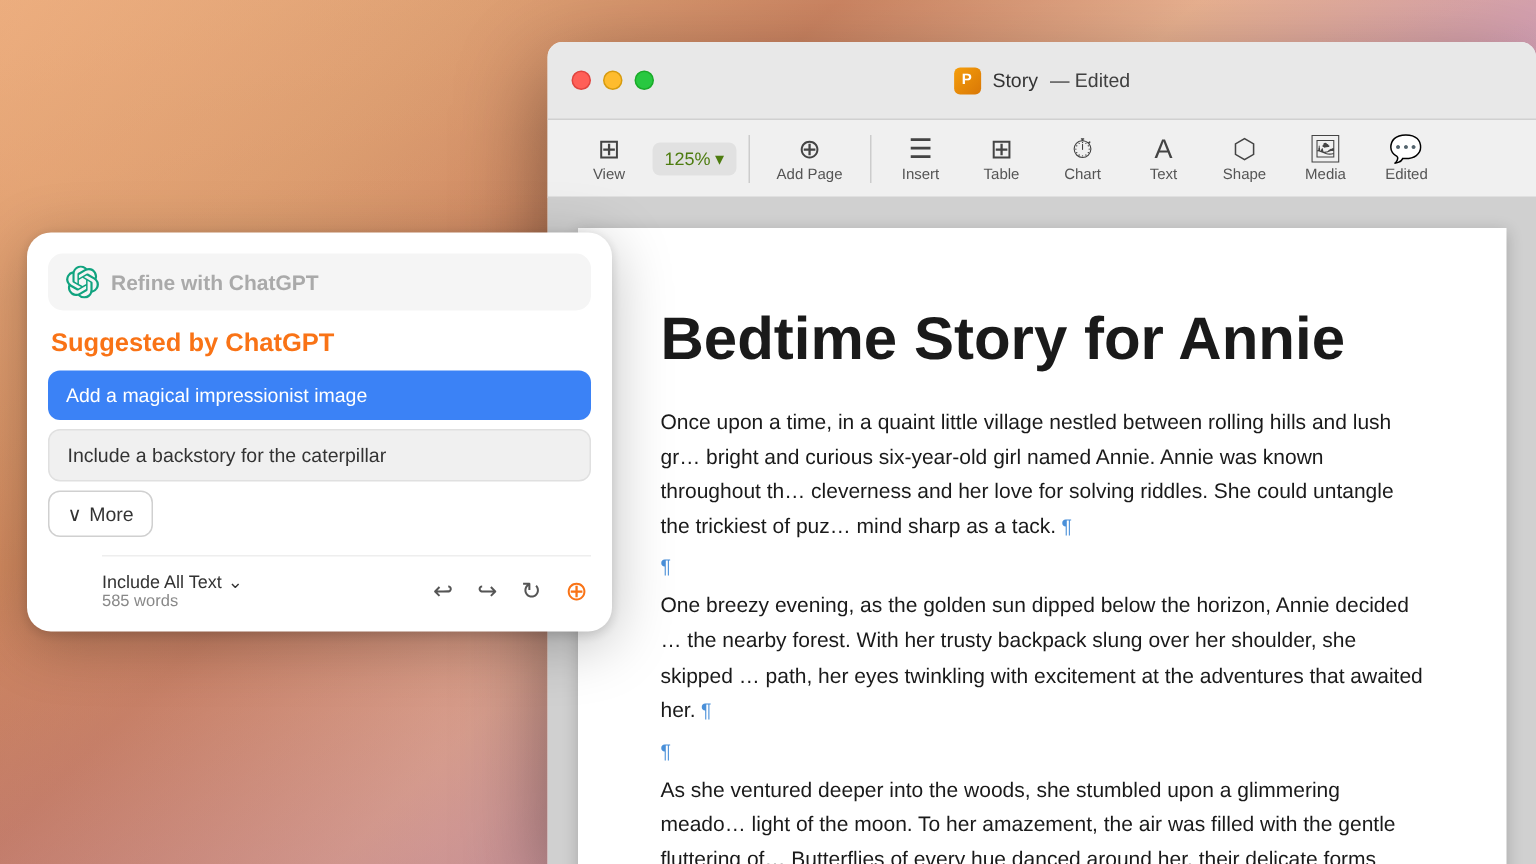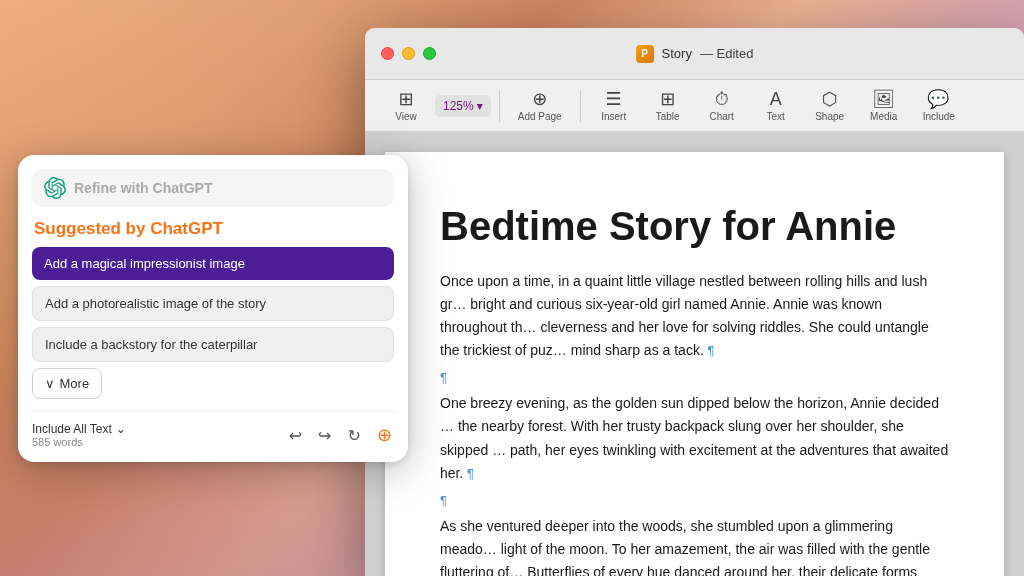--- a/index.html
+++ b/index.html
@@ -155,21 +155,21 @@
 
     .zoom-btn {
       display: flex;
       align-items: flex-end;
       gap: 3px;
       padding: 4px 8px;
       background: rgba(0,0,0,0.06);
       border-radius: 5px;
       cursor: pointer;
       font-size: 12px;
-      color: #701a75;
+      color: #4d7c0f;
     }
 
     
     .doc-area {
       flex: 1;
       background: #d0d0d0;
       overflow-y: auto;
       display: flex;
       justify-content: center;
       padding: 20px;
@@ -261,21 +261,21 @@
       border: none;
       border-radius: 8px;
       padding: 9px 12px;
       font-size: 13px;
       cursor: pointer;
       margin-bottom: 6px;
       font-family: inherit;
     }
 
     .suggestion-btn.active {
-      background: #4c1d95;
+      background: #3b82f6;
       color: white;
     }
 
     .suggestion-btn.inactive {
       background: #f0f0f0;
       color: #333;
       border: 1px solid #e0e0e0;
     }
 
     .more-btn {
@@ -292,20 +292,21 @@
       font-family: inherit;
       margin-bottom: 12px;
     }
 
     .panel-footer {
       display: flex;
       align-items: center;
       justify-content: space-between;
       padding-top: 10px;
       border-top: 1px solid #eee;
+      margin-left: 36px;
     }
 
     .include-text-btn {
       display: flex;
       align-items: center;
       gap: 4px;
       font-size: 12px;
       color: #333;
       cursor: pointer;
       border: none;
@@ -412,21 +413,21 @@
       <span class="toolbar-label">Shape</span>
     </div>
 
     <div class="toolbar-item">
       <span class="toolbar-icon">🖼</span>
       <span class="toolbar-label">Media</span>
     </div>
 
     <div class="toolbar-item">
       <span class="toolbar-icon">💬</span>
-      <span class="toolbar-label">Include</span>
+      <span class="toolbar-label">Edited</span>
     </div>
 
   </div>
 
   <div class="doc-area">
     <div class="doc-page">
 
       <h1 class="doc-title">Bedtime Story for Annie</h1>
 
       <p class="doc-para">
@@ -455,21 +456,20 @@
   <div class="chatgpt-input-row">
     <svg class="chatgpt-logo" viewBox="0 0 24 24" fill="none" xmlns="http://www.w3.org/2000/svg">
       <path d="M22.2819 9.8211a5.9847 5.9847 0 0 0-.5157-4.9108 6.0462 6.0462 0 0 0-6.5098-2.9A6.0651 6.0651 0 0 0 4.9807 4.1818a5.9847 5.9847 0 0 0-3.9977 2.9 6.0462 6.0462 0 0 0 .7427 7.0966 5.98 5.98 0 0 0 .511 4.9107 6.051 6.051 0 0 0 6.5146 2.9001A5.9847 5.9847 0 0 0 13.2599 24a6.0557 6.0557 0 0 0 5.7718-4.2058 5.9894 5.9894 0 0 0 3.9977-2.9001 6.0557 6.0557 0 0 0-.7475-7.0729zm-9.022 12.6081a4.4755 4.4755 0 0 1-2.8764-1.0408l.1419-.0804 4.7783-2.7582a.7948.7948 0 0 0 .3927-.6813v-6.7369l2.02 1.1686a.071.071 0 0 1 .038.052v5.5826a4.504 4.504 0 0 1-4.4945 4.4944zm-9.6607-4.1254a4.4708 4.4708 0 0 1-.5346-3.0137l.142.0852 4.783 2.7582a.7712.7712 0 0 0 .7806 0l5.8428-3.3685v2.3324a.0804.0804 0 0 1-.0332.0615L9.74 19.9502a4.4992 4.4992 0 0 1-6.1408-1.6464zM2.3408 7.8956a4.485 4.485 0 0 1 2.3655-1.9728V11.6a.7664.7664 0 0 0 .3879.6765l5.8144 3.3543-2.0201 1.1685a.0757.0757 0 0 1-.071 0l-4.8303-2.7865A4.504 4.504 0 0 1 2.3408 7.872zm16.5963 3.8558L13.1038 8.364 15.1192 7.2a.0757.0757 0 0 1 .071 0l4.8303 2.7913a4.4944 4.4944 0 0 1-.6765 8.1042v-5.6772a.79.79 0 0 0-.407-.667zm2.0107-3.0231l-.142-.0852-4.7735-2.7818a.7759.7759 0 0 0-.7854 0L9.409 9.2297V6.8974a.0662.0662 0 0 1 .0284-.0615l4.8303-2.7866a4.4992 4.4992 0 0 1 6.6802 4.66zM8.3065 12.863l-2.02-1.1638a.0804.0804 0 0 1-.038-.0567V6.0742a4.4992 4.4992 0 0 1 7.3757-3.4537l-.142.0805L8.704 5.459a.7948.7948 0 0 0-.3927.6813zm1.0976-2.3654l2.602-1.4998 2.6069 1.4998v2.9994l-2.5974 1.4997-2.6067-1.4997Z" fill="#10a37f"></path>
     </svg>
     <span class="chatgpt-input-text">Refine with ChatGPT</span>
   </div>
 
   <div class="suggested-label">Suggested by ChatGPT</div>
 
   <button class="suggestion-btn active cursor-hand">Add a magical impressionist image</button>
-  <button class="suggestion-btn inactive">Add a photorealistic image of the story</button>
   <button class="suggestion-btn inactive">Include a backstory for the caterpillar</button>
 
   <button class="more-btn">
     <span>∨</span>
     <span>More</span>
   </button>
 
   <div class="panel-footer">
     <div>
       <button class="include-text-btn">

